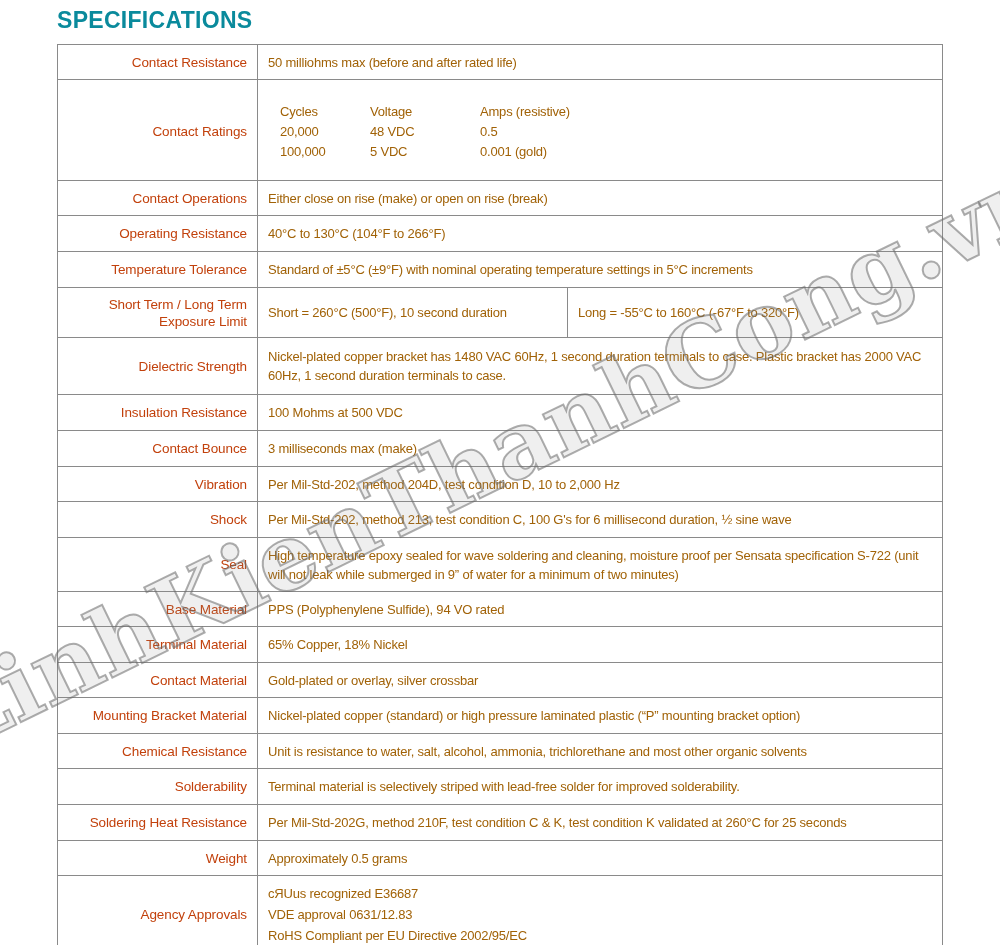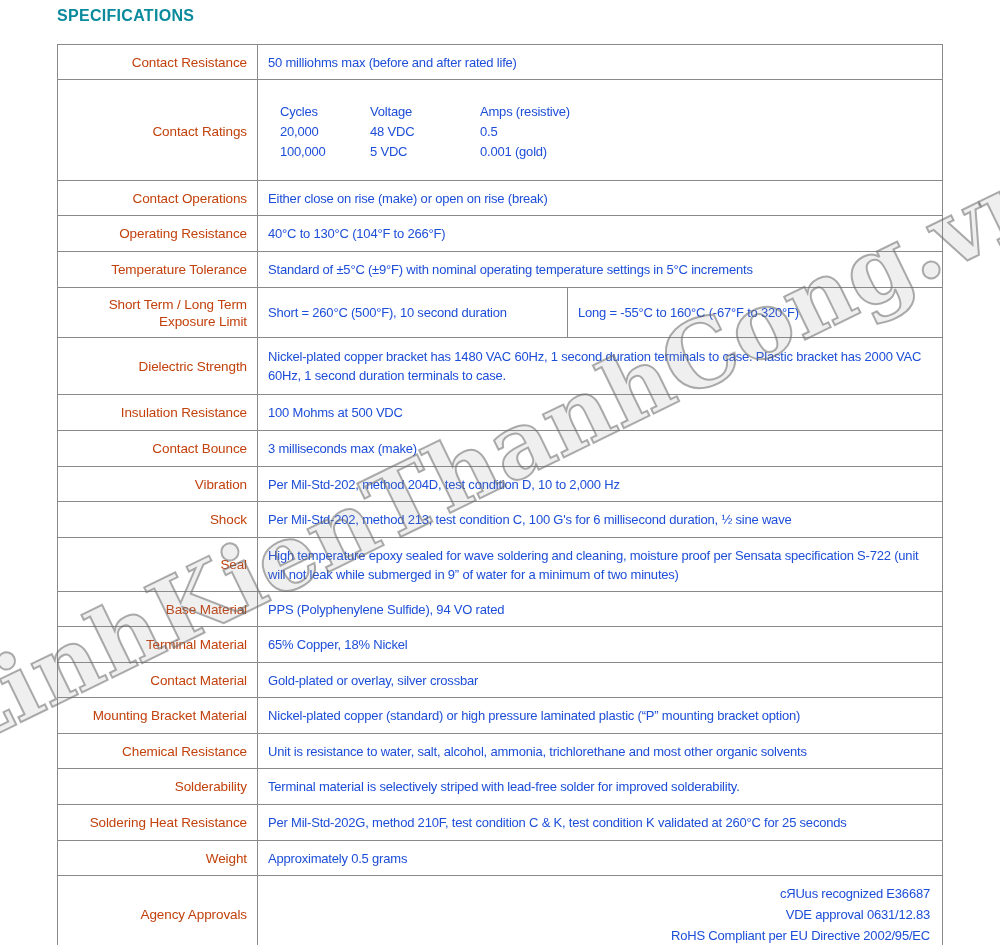--- a/index.html
+++ b/index.html
@@ -5,21 +5,21 @@
   * { margin: 0; padding: 0; box-sizing: border-box; }
   html, body { background: #ffffff; }
   body {
     width: 1000px; height: 945px;
     position: relative; overflow: hidden;
     font-family: "Liberation Sans", "DejaVu Sans", sans-serif;
     color: #2e2e2e;
   }
   .page-title {
     position: absolute; left: 57px; top: 7px;
-    font-size: 16px; font-weight: bold; letter-spacing: 0.3px;
+    font-size: 23px; font-weight: bold; letter-spacing: 0.3px;
     color: #0a8a9c;
   }
   table.spec {
     position: absolute; left: 57px; top: 44px;
     width: 886px;
     border-collapse: collapse; table-layout: fixed;
   }
   table.spec td {
     border: 1px solid #8a8a8a;
     vertical-align: middle;
@@ -31,34 +31,34 @@
     letter-spacing: -0.1px;
     color: #c2410c;
     line-height: 17px;
   }
   td.val {
     text-align: left;
     padding: 5px 12px 5px 10px;
     font-size: 13px;
     letter-spacing: -0.2px;
     line-height: 19px;
-    color: #1d4ed8;
+    color: #a16207;
   }
   td.top { vertical-align: top; padding-top: 7px; }
   .h35 { height: 35px; } .h36 { height: 36px; } .h50 { height: 50px; }
   .h54 { height: 54px; } .h57 { height: 57px; } .h71 { height: 71px; }
   .h101 { height: 101px; }
   .ratings {
     display: grid;
     grid-template-columns: 90px 110px auto;
     row-gap: 1px;
     line-height: 19px;
     margin-left: 12px;
   }
-  .approvals div { line-height: 21px; text-align: right; }
+  .approvals div { line-height: 21px; }
   .watermark {
     position: absolute;
     left: -110px; top: 405px;
     width: 1200px; height: 130px;
     transform: rotate(-26deg);
     font-family: "DejaVu Serif", serif;
     font-weight: bold;
     font-size: 92px;
     text-align: center;
     white-space: nowrap;

